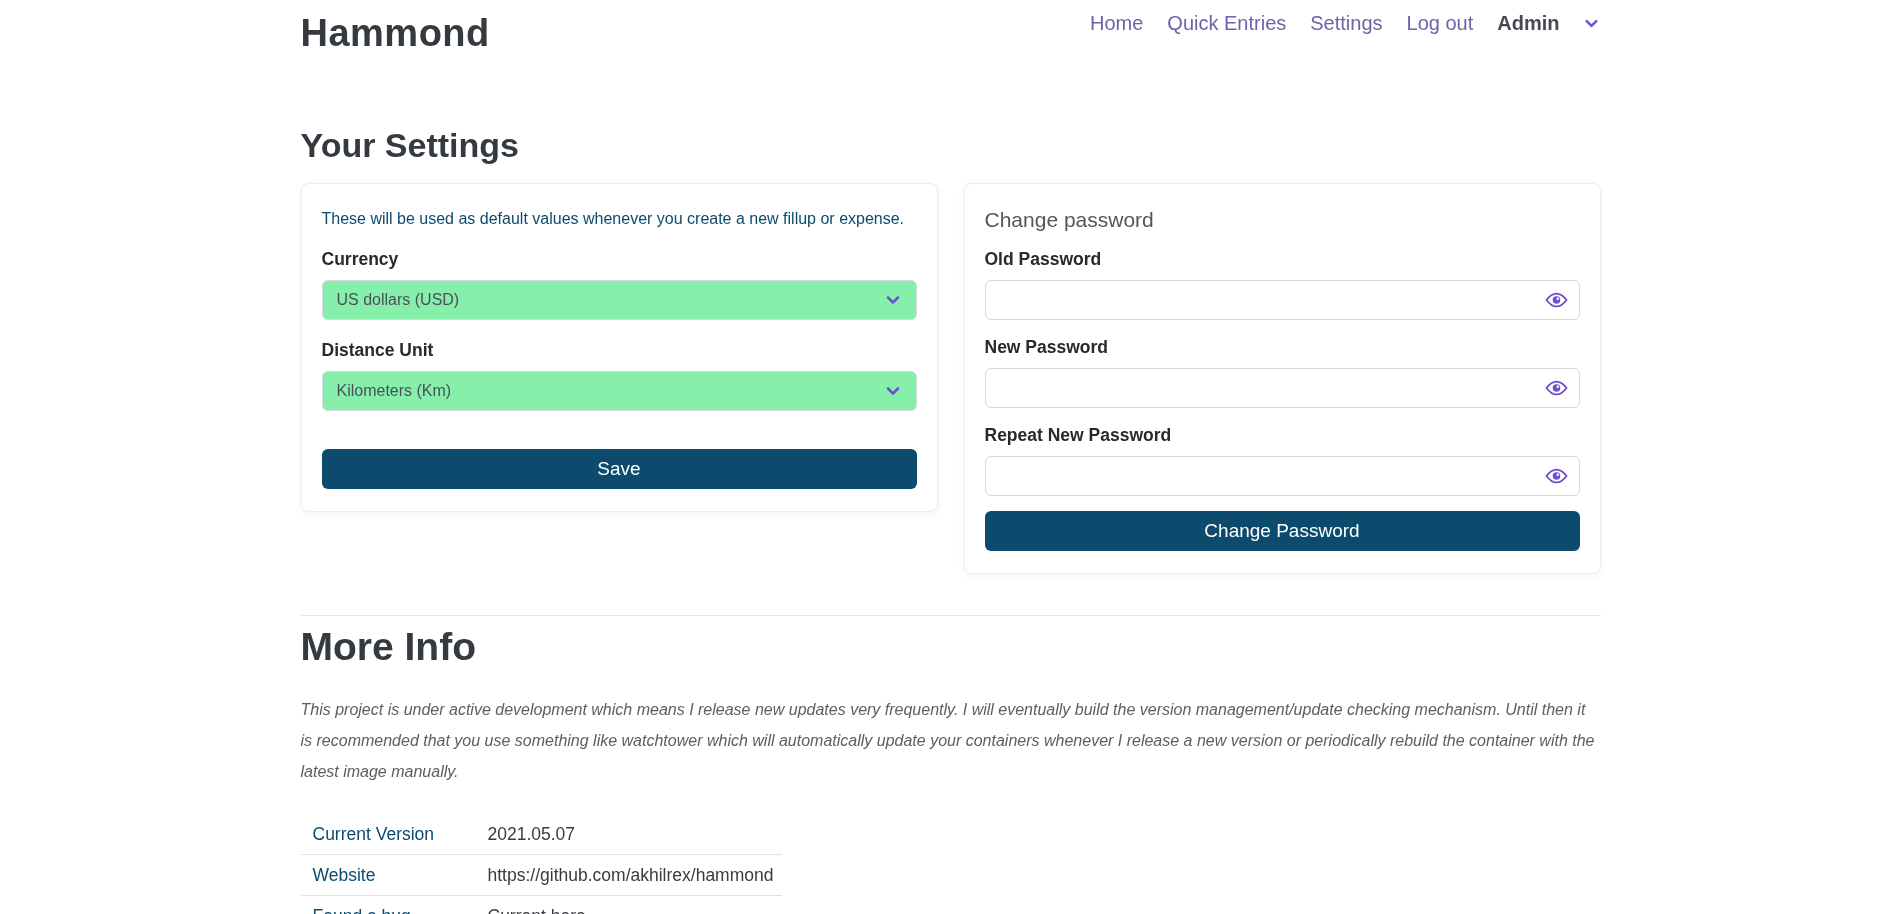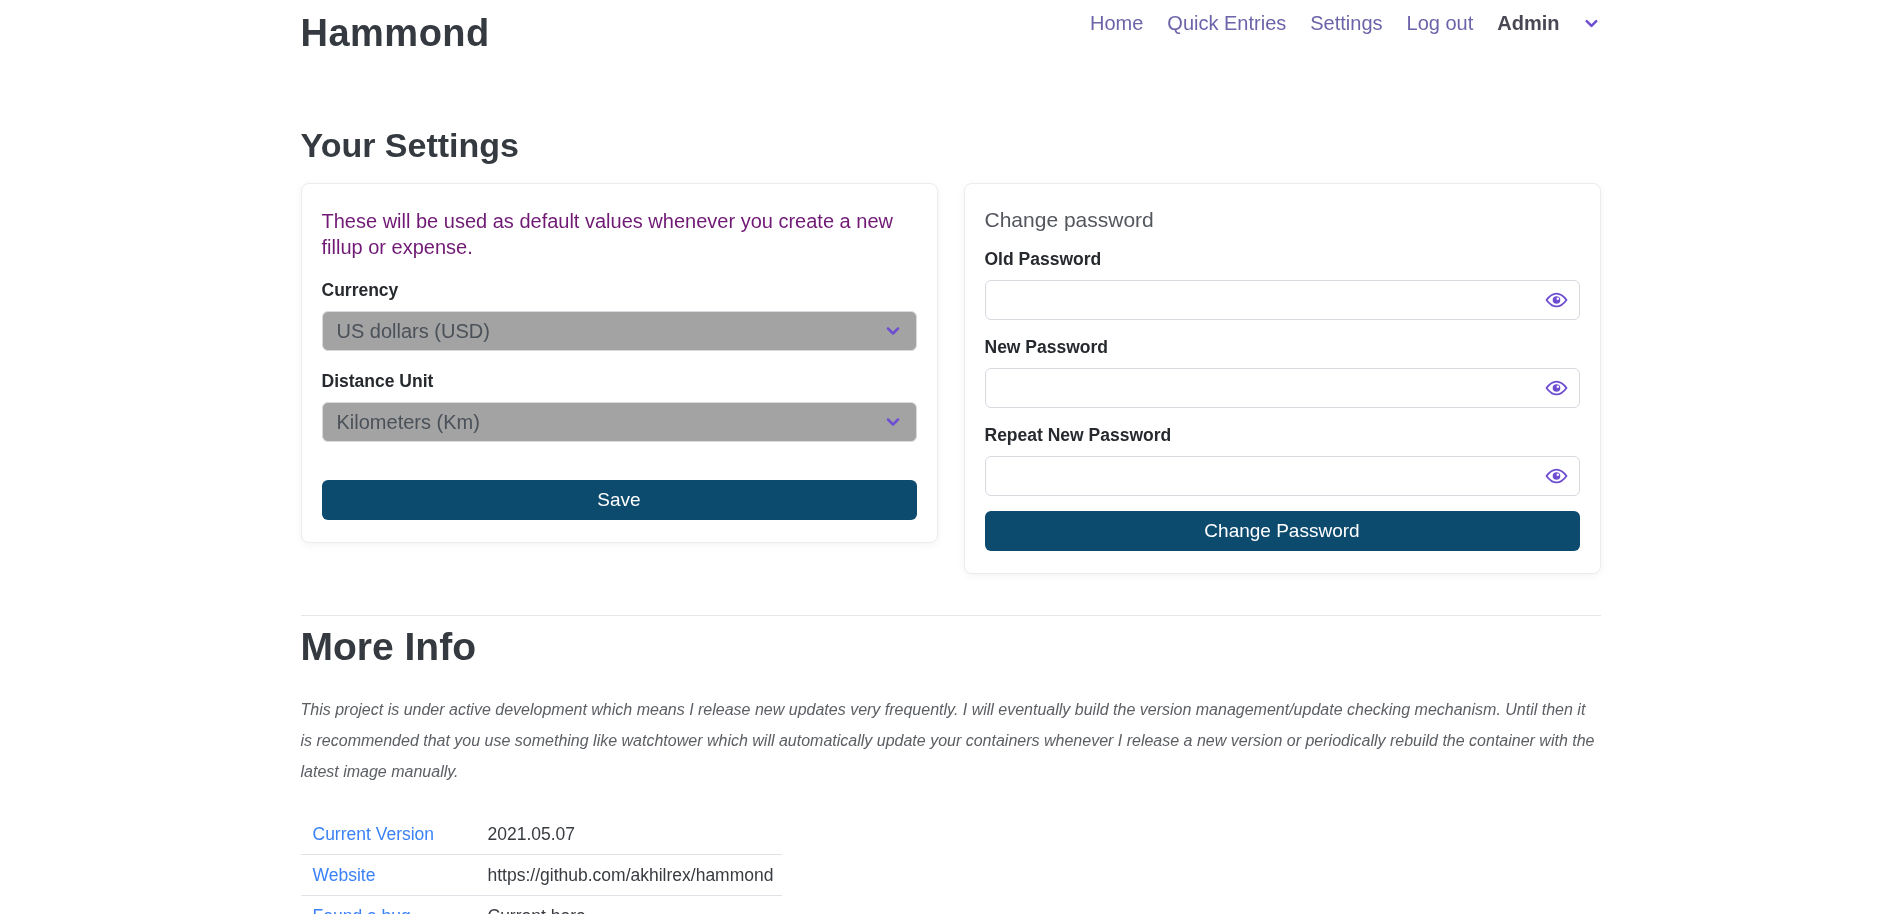--- a/index.html
+++ b/index.html
@@ -16,25 +16,25 @@
   .admin-label { color: #4a4754; font-weight: 600; font-size: 20px; }
 
   
   .page-title { margin-top: 66px; font-size: 34px; font-weight: 600; color: #343a40; }
 
   
   .cards { display: flex; gap: 26px; margin-top: 18px; align-items: flex-start; }
   .card { flex: 1; background: #fff; border: 1px solid #ebecef; border-radius: 8px;
     box-shadow: 0 2px 8px rgba(0,0,0,.05); padding: 24px 20px 22px 20px; }
 
-  .card-desc { font-size: 20px; line-height: 26px; color: #701a75; }
+  .card-desc { font-size: 16px; line-height: 21px; color: #0c4a6e; }
   .field-label { font-size: 17.5px; font-weight: 600; color: #26292e; margin-top: 20px; margin-bottom: 10px; }
   .select { position: relative; height: 40px; border: 1px solid #d6d9de; border-radius: 6px;
-    display: flex; align-items: center; padding: 0 40px 0 14px; font-size: 20px; color: #4b5159;
-    background: #a3a3a3; cursor: pointer; }
+    display: flex; align-items: center; padding: 0 40px 0 14px; font-size: 16px; color: #4b5159;
+    background: #86efac; cursor: pointer; }
   .select .chev { position: absolute; right: 13px; top: 50%; transform: translateY(-50%); display: flex; }
 
   .btn { display: block; width: 100%; height: 40px; margin-top: 38px; border: none; border-radius: 6px;
     background: #0c4a6e; color: #ffffff; font-size: 19px; font-family: "Liberation Sans", sans-serif;
     cursor: pointer; }
 
   .card-title { font-size: 21px; color: #53575d; }
   .pw-group .field-label { margin-top: 17px; }
   .input-wrap { position: relative; }
   .text-input { width: 100%; height: 40px; border: 1px solid #d6d9de; border-radius: 6px;
@@ -45,21 +45,21 @@
   .pw-card .btn { margin-top: 15px; }
 
   
   .divider { border: none; border-top: 1px solid #e6e7ea; margin-top: 41px; }
   .more-title { margin-top: 9px; font-size: 39px; font-weight: 600; color: #343a40; }
   .note { margin-top: 25px; font-size: 16px; line-height: 31px; font-style: italic; color: #5c6065; }
 
   .info-table { margin-top: 27px; width: 481px; border-collapse: collapse; }
   .info-row { display: flex; align-items: center; height: 41px; border-bottom: 1px solid #dfe2e6;
     font-size: 17.5px; }
-  .info-row .cell-label { width: 175px; padding-left: 12px; color: #3b82f6; flex: none; }
+  .info-row .cell-label { width: 175px; padding-left: 12px; color: #0c4a6e; flex: none; }
   .info-row .cell-value { padding-left: 12px; color: #383c41; }
   .link { color: #7a66d2; cursor: pointer; text-decoration: none; }
 </style>
 </head>
 <body>
 
 <div class="container">
 
   <div class="header">
     <div class="brand">Hammond</div>

